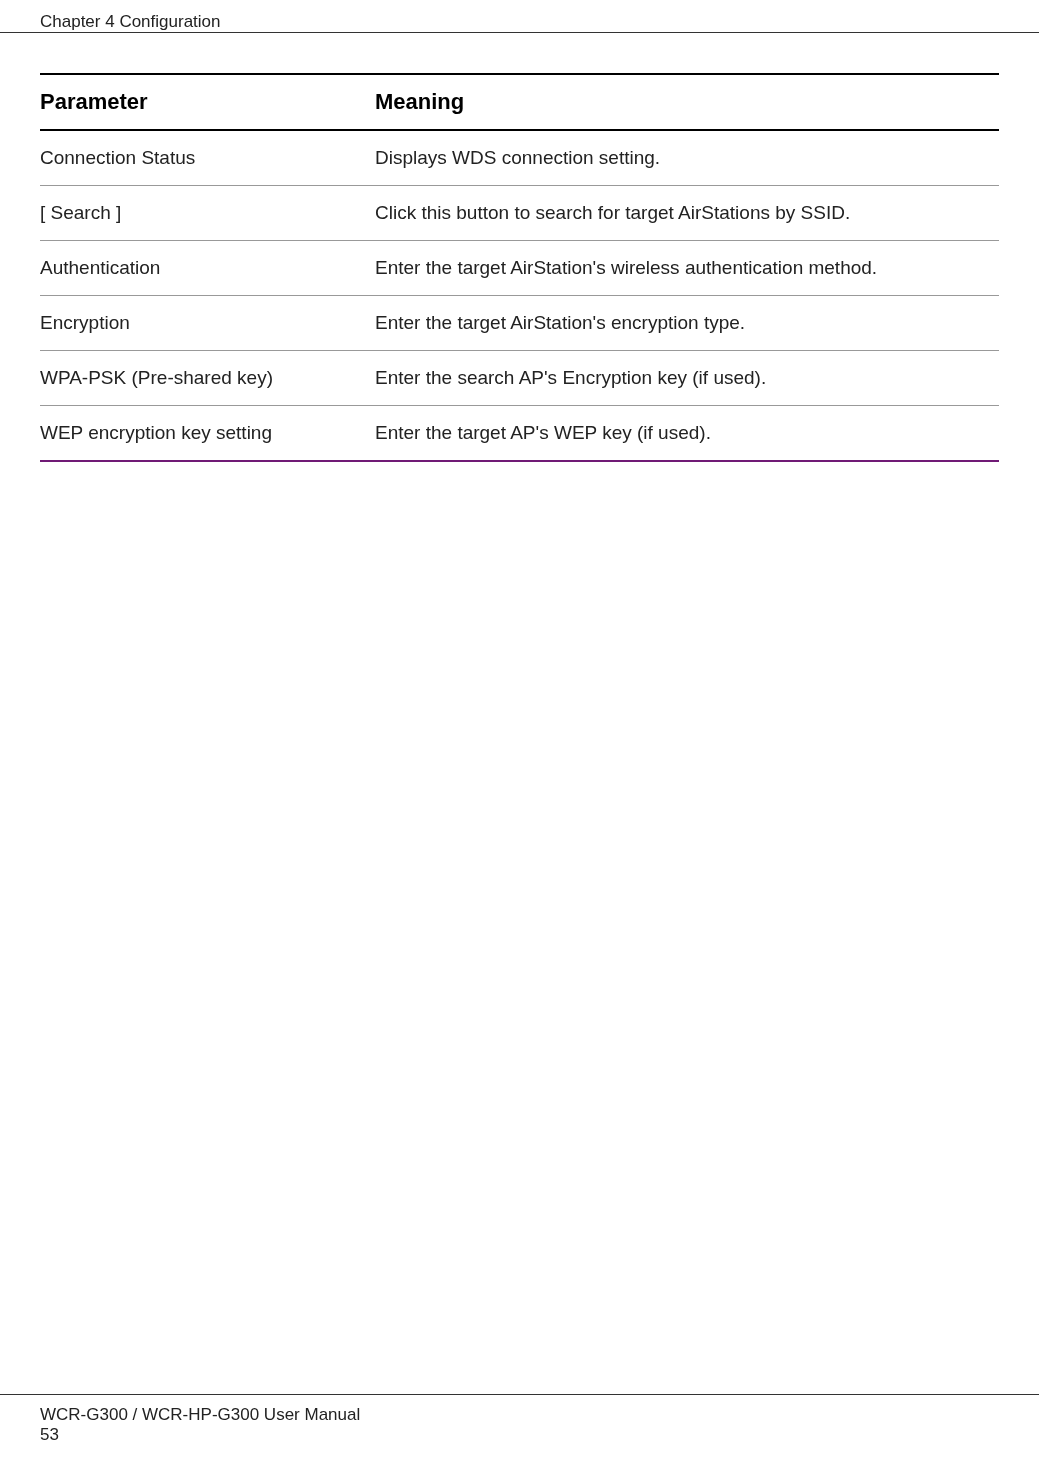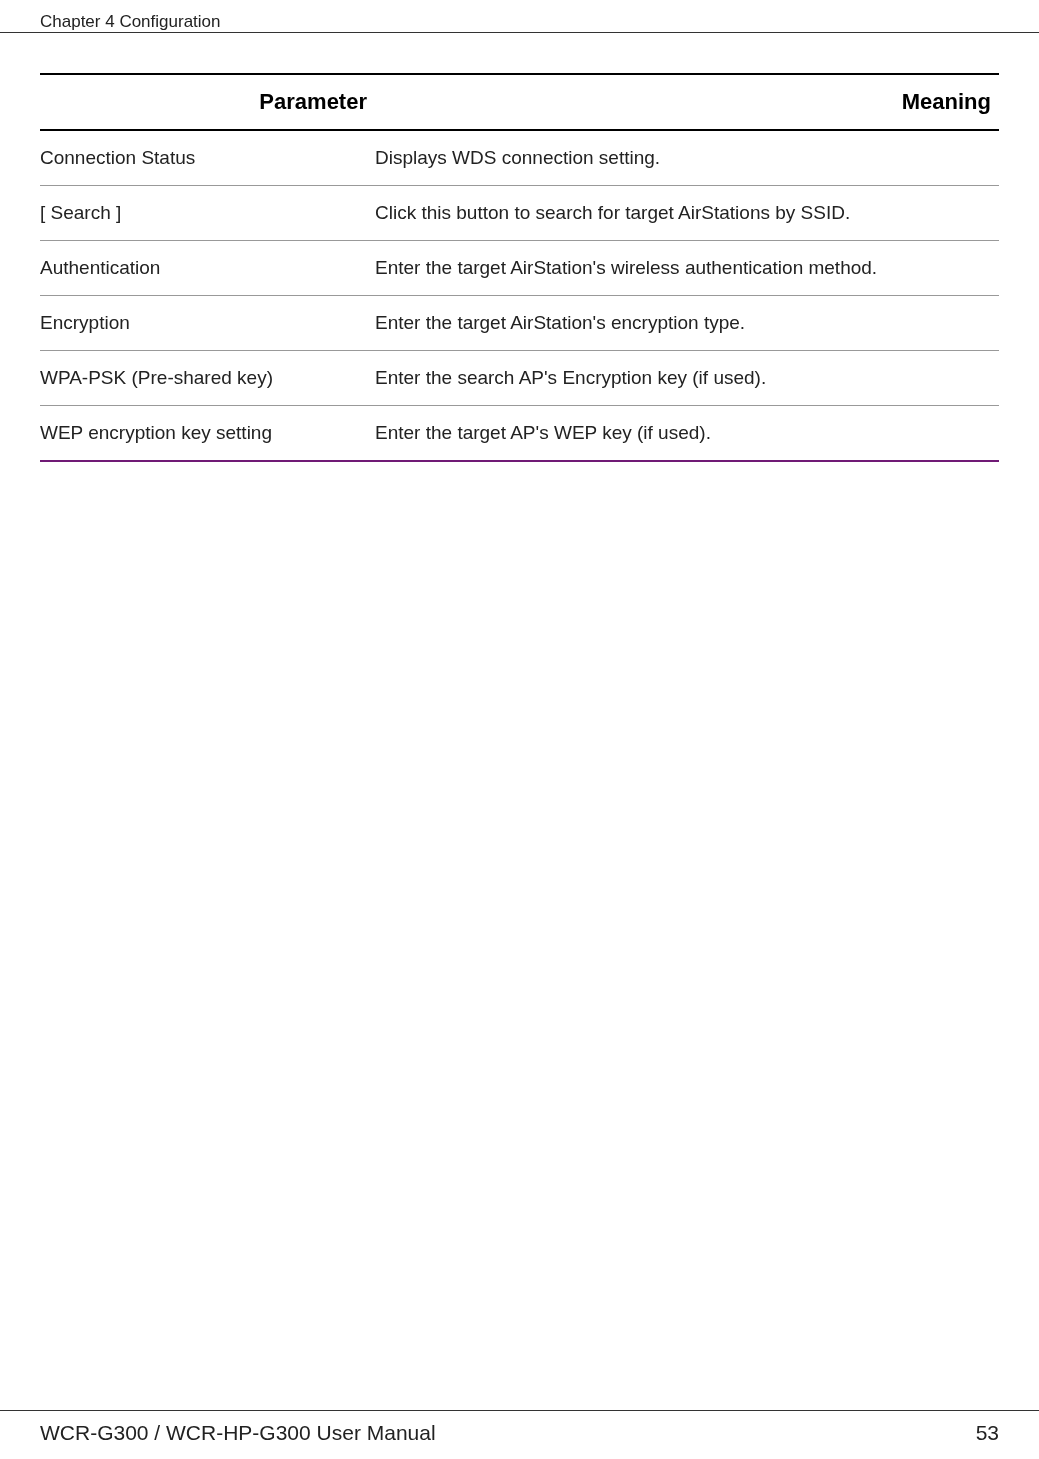--- a/index.html
+++ b/index.html
@@ -32,21 +32,21 @@
       width: 100%;
       border-collapse: collapse;
     }
     
     thead tr {
       border-top: 2px solid #000;
       border-bottom: 2px solid #000;
     }
     
     thead th {
-      text-align: right;
+      text-align: left;
       font-weight: bold;
       font-size: 22px;
       padding: 14px 8px 14px 0;
       color: #000;
     }
     
     thead th:first-child {
       width: 335px;
     }
     
@@ -69,22 +69,23 @@
     .page-footer {
       position: absolute;
       bottom: 0;
       left: 0;
       right: 0;
       padding: 10px 40px 14px 40px;
       border-top: 1px solid #333;
       display: flex;
       justify-content: space-between;
       align-items: flex-start;
-      font-size: 21px;
+      font-size: 17px;
       color: #222;
+      flex-direction: column;
     }
   </style>
 </head>
 <body>
 
 <div class="page-header">
   <span>Chapter 4  Configuration</span>
 </div>
 
 <div class="content">

